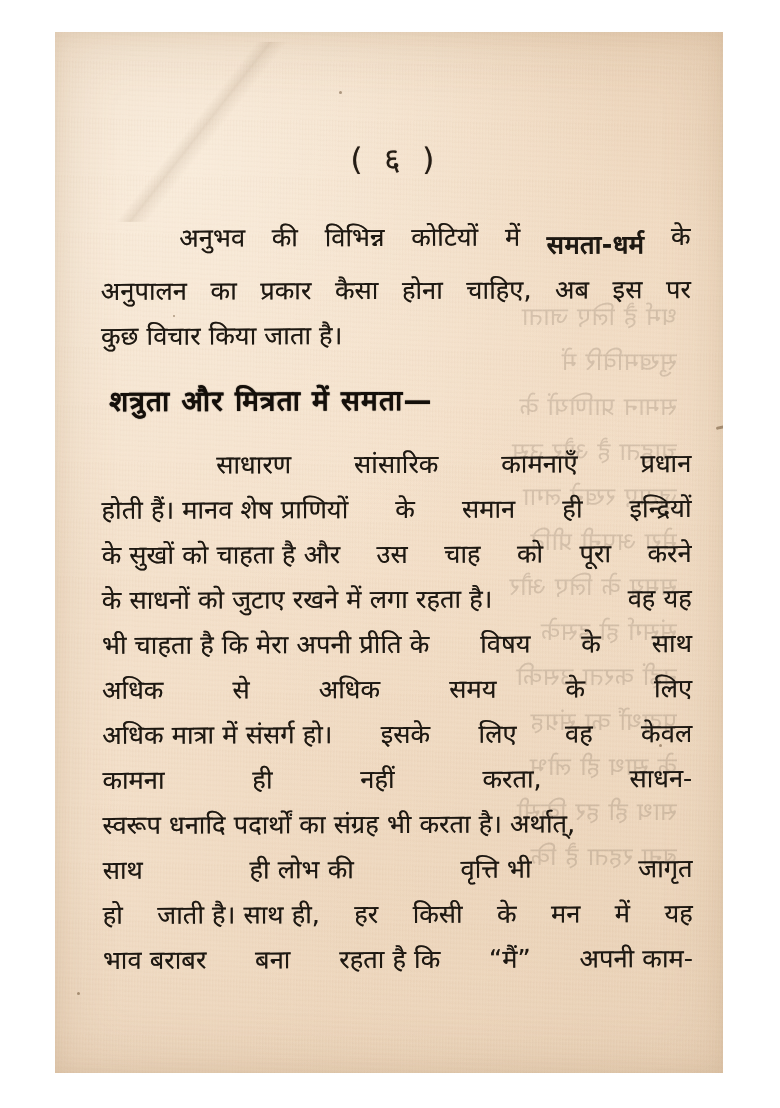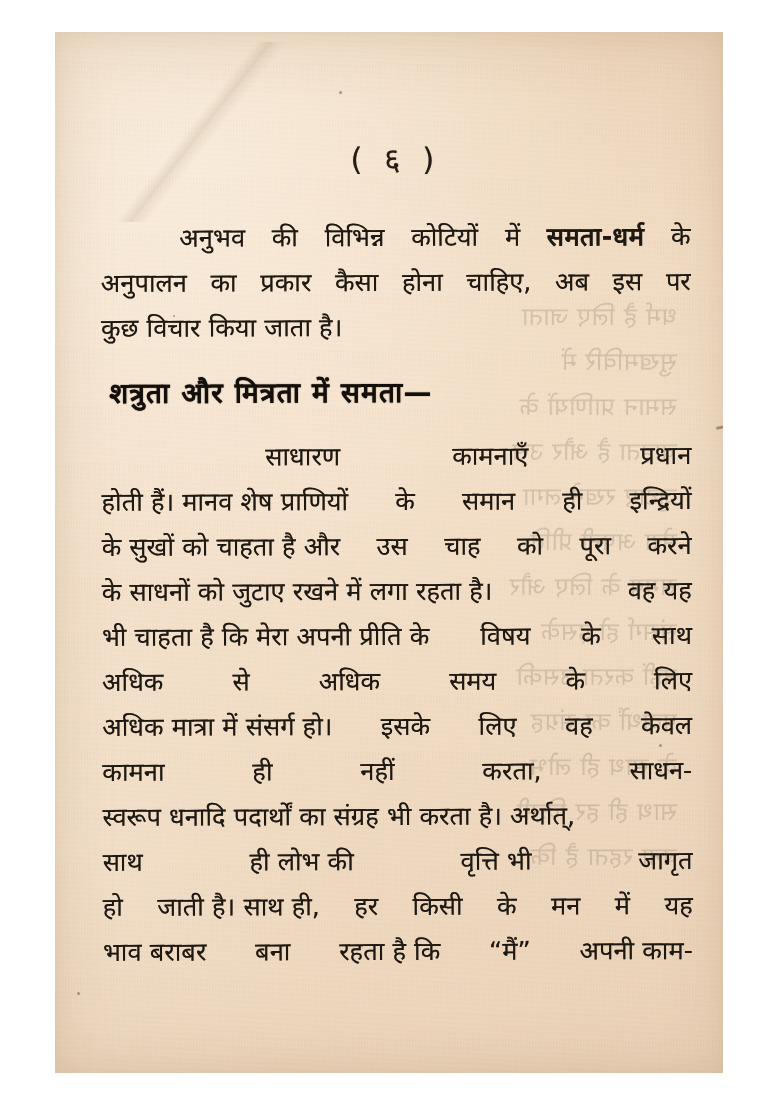--- a/index.html
+++ b/index.html
@@ -138,20 +138,21 @@
     color: #140f0a;
     white-space: nowrap;
     text-shadow: 0 0 1.1px rgba(20,14,9,0.85);
   }
 
   #para-body { margin-top: 16px; }
 
   .bold-term {
     font-weight: bold;
     letter-spacing: 0.4px;
+    margin-top: 8px;
   }
 
   
   #ink-layer { transform: rotate(-0.18deg); transform-origin: 50% 20%; }
 
   
   #paper-vignette {
     position: absolute;
     inset: 0;
     pointer-events: none;
@@ -220,20 +221,21 @@
           </span>
           <span class="line">कुछ विचार किया जाता है।</span>
         </p>
 
         <h2 id="section-heading">शत्रुता और मित्रता में समता—</h2>
 
         <p id="para-body" class="para">
           <span class="line justify">
             <span class="indent"></span>
             <span>साधारण</span>
+            <span>सांसारिक</span>
             <span>कामनाएँ</span>
             <span>प्रधान</span>
           </span>
           <span class="line justify">
             <span>होती हैं। मानव शेष प्राणियों</span>
             <span>के</span>
             <span>समान</span>
             <span>ही</span>
             <span>इन्द्रियों</span>
           </span>

